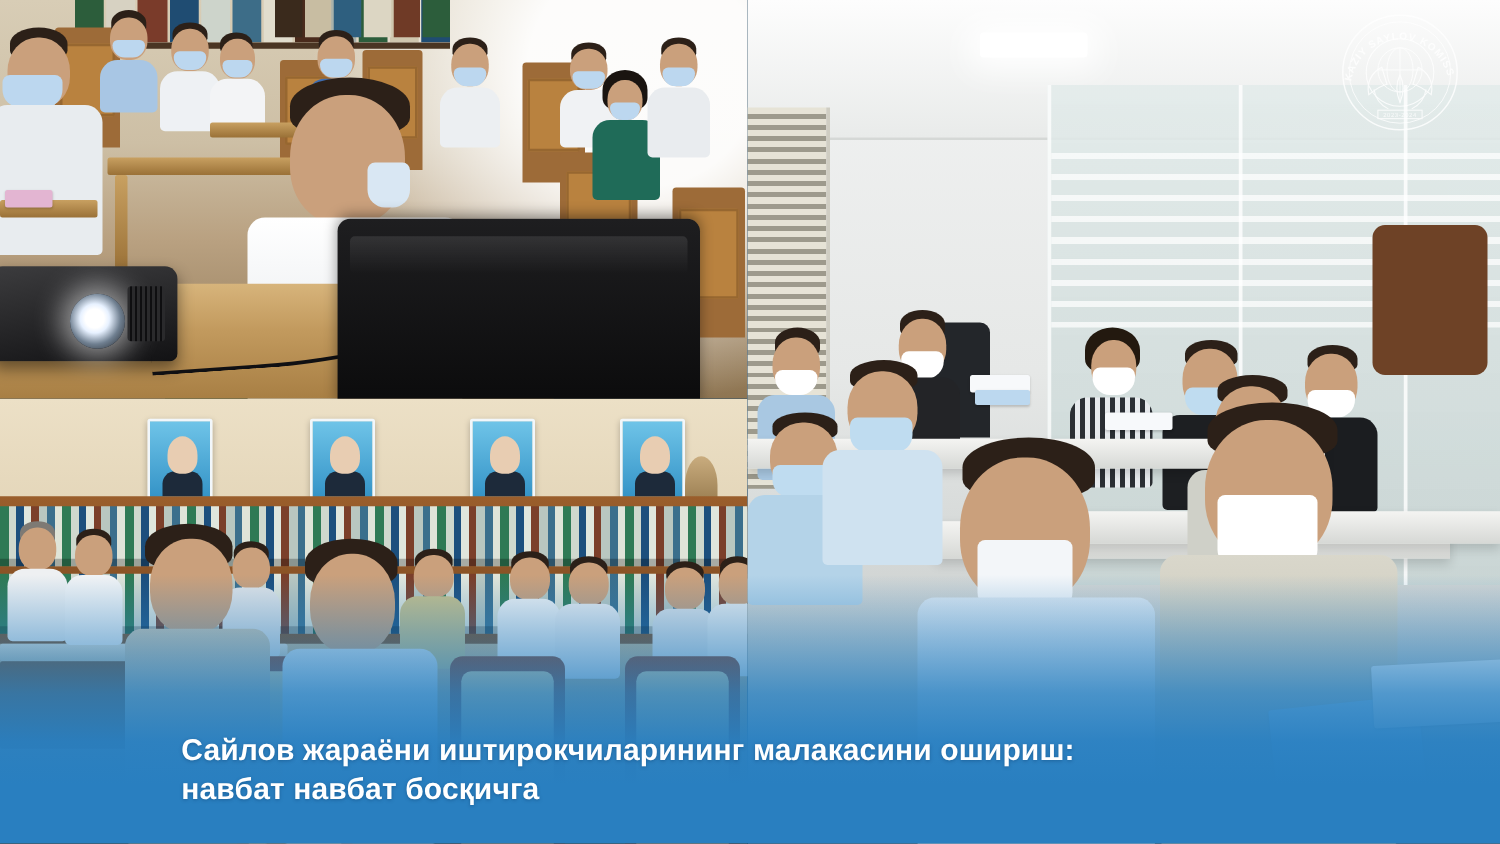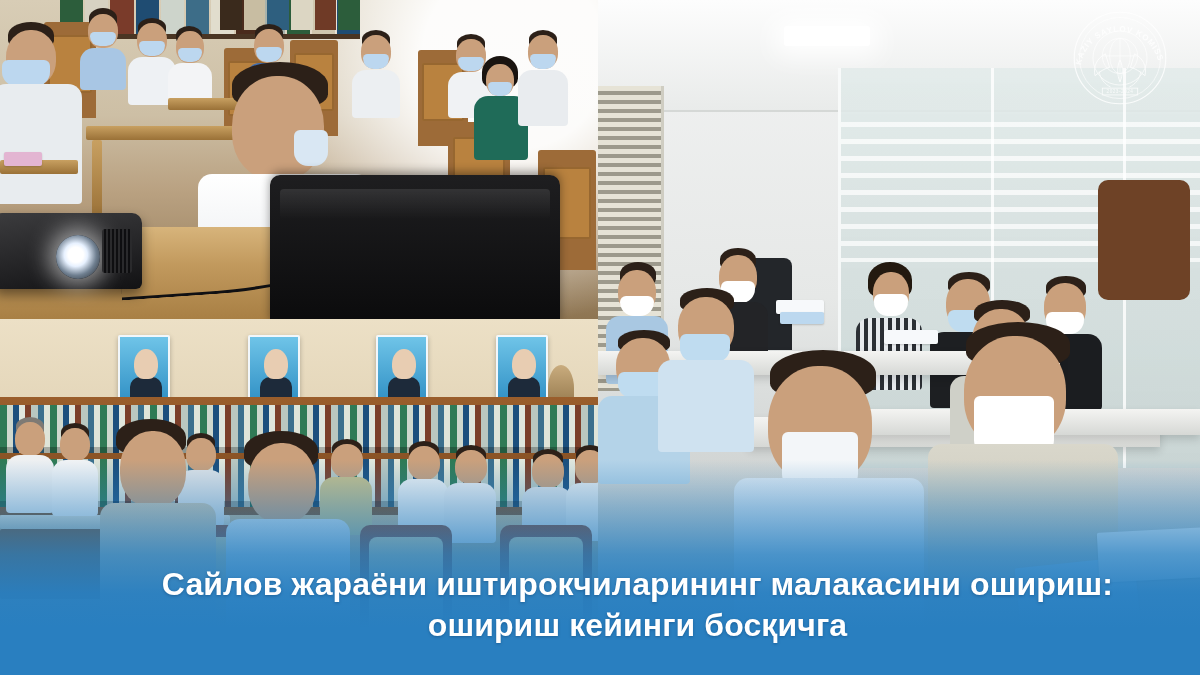--- a/index.html
+++ b/index.html
@@ -185,24 +185,23 @@
       rgba(41,128,192,.42) 22%,
       rgba(40,128,193,.80) 44%,
       rgba(40,127,193,.96) 62%,
       rgba(41,127,192,1) 78%,
       rgba(41,127,192,1) 100%);
     pointer-events:none;
   }
   .headline{
     position:absolute; left:145px; right:70px; bottom:28px;
     color:#ffffff;
-    font-size:32px; font-weight:bold; line-height:1.30;
+    font-size:24px; font-weight:bold; line-height:1.30;
     letter-spacing:.1px;
     text-shadow:0 1px 3px rgba(0,40,80,.35);
-    text-align:center;
   }
   .headline .l2{ display:block; }
 
   
   .logo{
     position:absolute; right:28px; top:6px;
     width:104px; height:104px;
     opacity:.82;
     pointer-events:none;
   }
@@ -498,21 +497,21 @@
         <div class="paper" style="left:500px;top:530px;width:110px;height:50px;transform:rotate(-3deg);"></div>
         <div class="oc" style="left:500px;top:180px;width:92px;height:120px;background:#6e4226;border-radius:10px;"></div>
       </div>
     </div>
   </div>
 
   <div class="fade"></div>
 
   <div class="headline">
     <span>Сайлов жараёни иштирокчиларининг малакасини ошириш:</span>
-    <span class="l2">ошириш кейинги босқичга</span>
+    <span class="l2">навбат навбат босқичга</span>
   </div>
 
   <div class="logo">
     <svg viewBox="0 0 200 200" aria-hidden="true">
       <defs>
         <path id="arcTop" d="M 26,108 A 76,76 0 0 1 174,108" fill="none"></path>
         <path id="arcBot" d="M 36,112 A 66,66 0 0 0 164,112" fill="none"></path>
       </defs>
       <circle cx="100" cy="100" r="88" fill="none" stroke="#ffffff" stroke-width="2.2"></circle>
       <circle cx="100" cy="100" r="78" fill="none" stroke="#ffffff" stroke-width="1.4"></circle>

